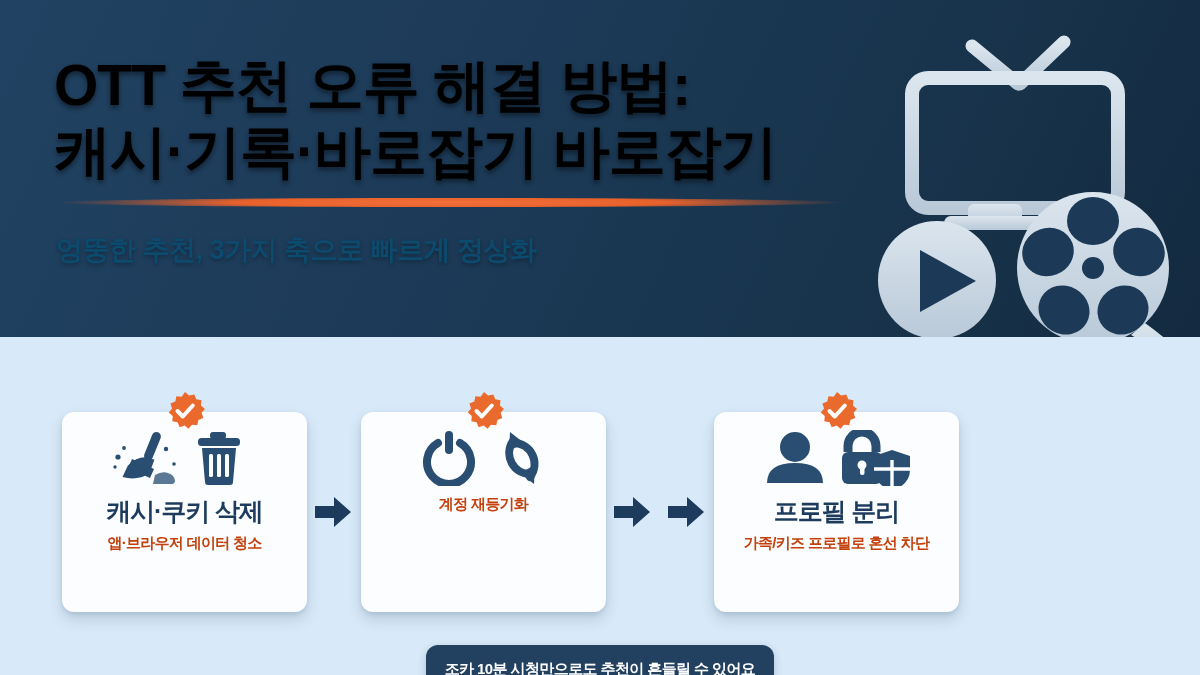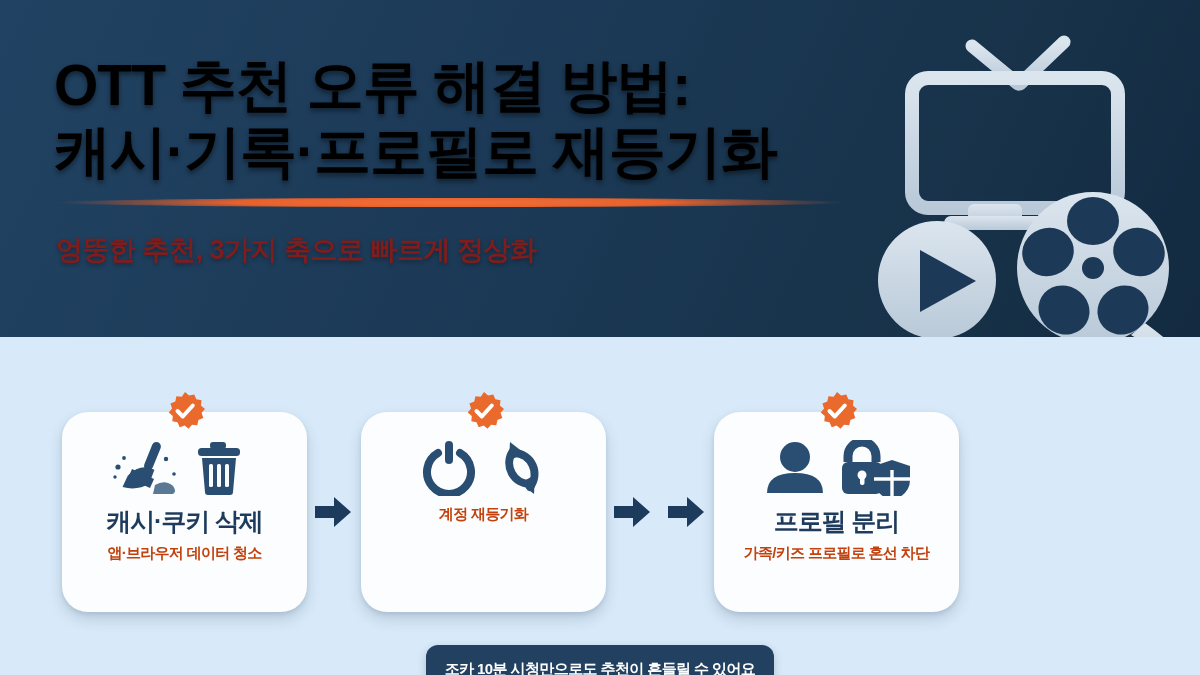--- a/index.html
+++ b/index.html
@@ -28,39 +28,39 @@
     line-height:1.16; white-space:nowrap;
     text-shadow:0 3px 5px rgba(0,0,0,.45);
   }
   .swoosh {
     position:absolute; left:56px; top:198px; width:790px; height:9px;
     background:radial-gradient(ellipse 50% 100% at 50% 50%, #f2703a 0%, #e8612b 55%, rgba(232,97,43,.25) 88%, rgba(232,97,43,0) 100%);
     border-radius:50%;
   }
   .subtitle {
     position:absolute; left:56px; top:232px;
-    font-size:27px; font-weight:bold; color:#7f1d1d; letter-spacing:-.5px;
+    font-size:27px; font-weight:bold; color:#0c4a6e; letter-spacing:-.5px;
     text-shadow:0 2px 4px rgba(0,0,0,.35);
   }
 
   
   .hero-art { position:absolute; right:0px; top:18px; width:360px; height:330px; }
 
   
   .body-area { position:absolute; left:0; top:337px; width:1200px; height:338px; background:#d8eaf9; }
 
   .flow { position:absolute; left:62px; top:75px; width:1084px; height:200px; display:flex; align-items:center; }
 
   .card {
     position:relative;
     width:245px; height:200px; flex:0 0 245px;
-    background:#fcfdfe; border-radius:26px;
+    background:#fcfdfe; border-radius:12px;
     box-shadow:0 7px 14px rgba(22,50,80,.17), 0 2px 4px rgba(22,50,80,.10);
     display:flex; flex-direction:column; align-items:center;
-    padding-top:26px;
+    padding-top:16px;
   }
   .badge {
     position:absolute; top:-21px; left:50%; transform:translateX(-50%);
     width:40px; height:40px;
   }
   .card-icons { height:60px; display:flex; align-items:center; justify-content:center; gap:10px; }
   .card-title {
     margin-top:9px; font-size:25px; font-weight:bold; color:#1d3b5c;
     letter-spacing:-1.1px; text-align:center; line-height:1.16; padding:0 6px;
   }
@@ -87,21 +87,21 @@
 </style>
 </head>
 <body>
 
 <div class="header">
   <div class="header-bg-fix"></div>
   <div class="header-inner">
 
     <div class="title-wrap">
       <div class="title-line">OTT 추천 오류 해결 방법:</div>
-      <div class="title-line">캐시·기록·프로필로 재등기화</div>
+      <div class="title-line">캐시·기록·바로잡기 바로잡기</div>
     </div>
 
     <div class="swoosh"></div>
 
     <div class="subtitle">엉뚱한 추천, 3가지 축으로 빠르게 정상화</div>
 
     <div class="hero-art">
       <svg width="360" height="330" viewBox="0 0 360 330">
         <defs>
           <linearGradient id="metal" x1="0" y1="0" x2="0" y2="1">

